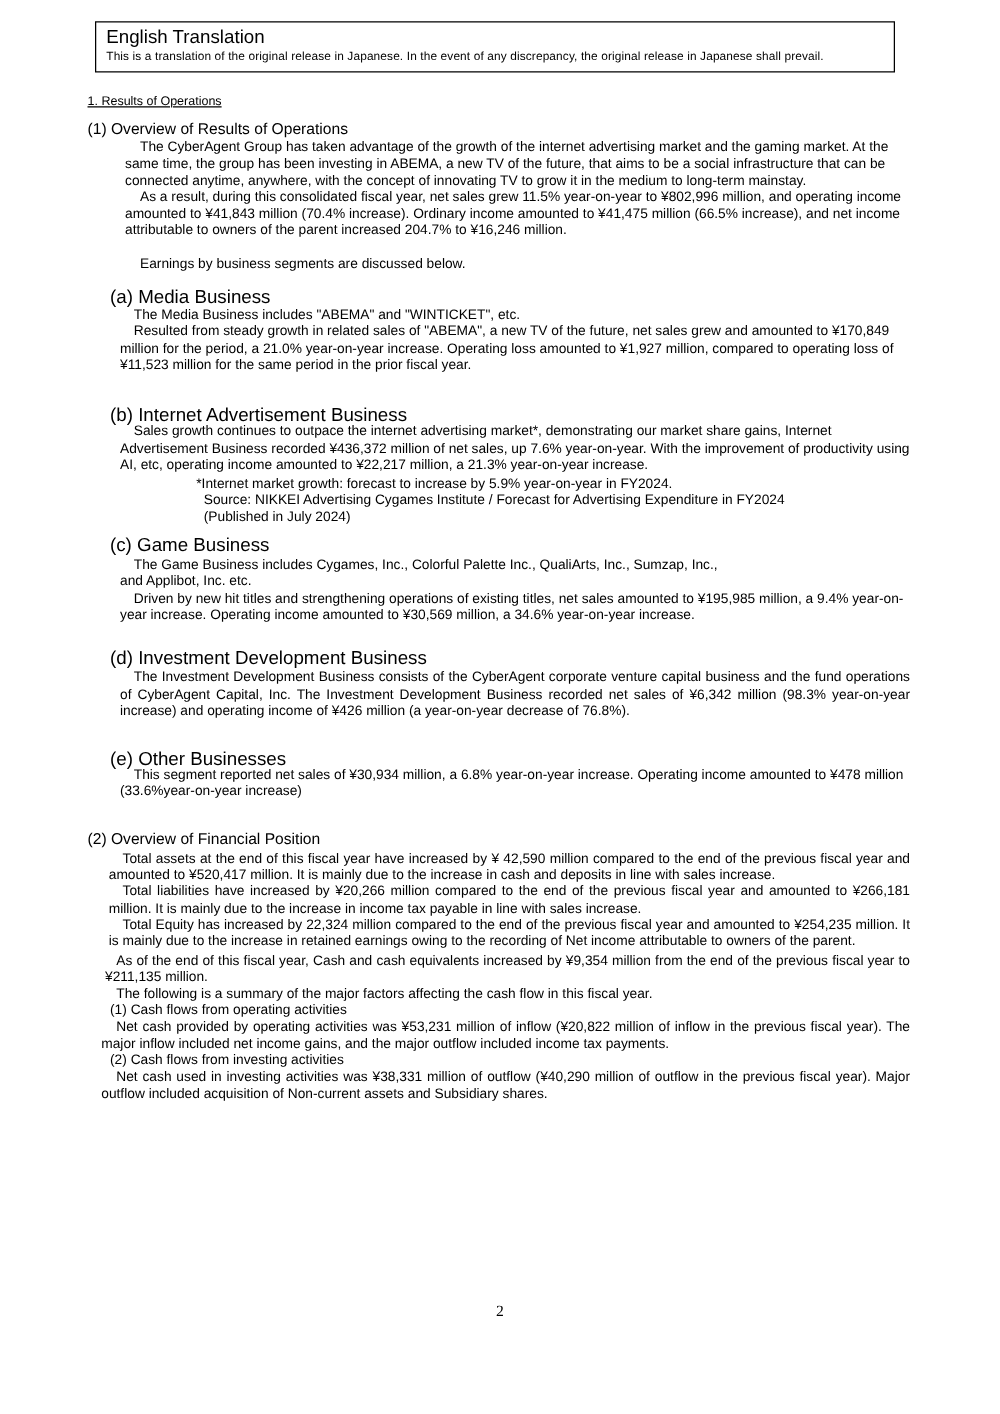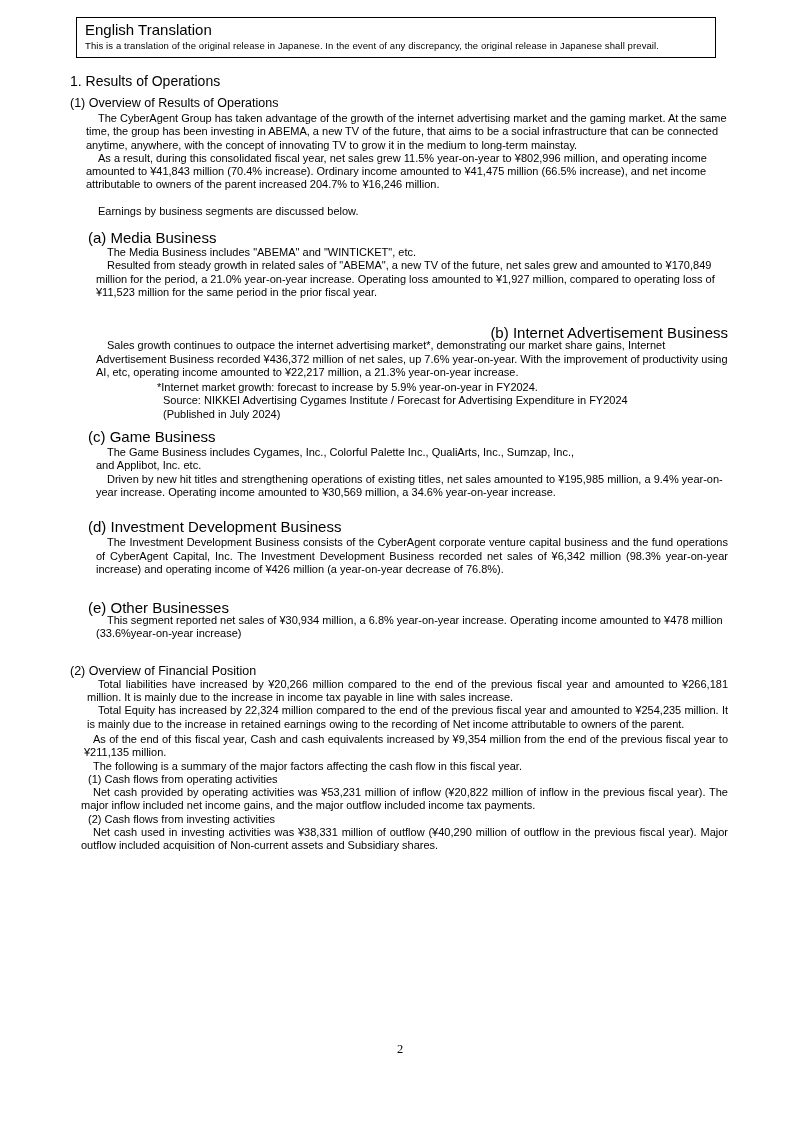--- a/index.html
+++ b/index.html
@@ -21,48 +21,48 @@
     box-sizing: border-box;
     margin-left: 6px;
     width: 640px;
     border: 1px solid #000;
     padding: 3px 10px 5px 8px;
   }
   .banner-title { font-size: 15px; line-height: 18px; }
   .banner-note  { font-size: 9.5px; line-height: 13px; letter-spacing: 0.1px; }
 
   
-  .h1 { font-size: 14px; line-height: 13px; margin: 17px 0 0 0; }
+  .h1 { font-size: 10px; line-height: 13px; margin: 17px 0 0 0; text-decoration: underline; }
   .h2 { font-size: 12.5px; line-height: 13px; margin: 0; }
   .h3 { font-size: 15px; line-height: 13px; margin: 0 0 0 18px; }
   .h4 { font-size: 11px;   line-height: 13.3px; margin: 0 0 0 18px; }
 
   
   p { font-size: 11px; line-height: 13.3px; margin: 0; }
-  .p-sec1 { margin-left: 16px; text-indent: 12px; }
+  .p-sec1 { margin-left: 30px; text-indent: 12px; }
   .p-seg  { margin-left: 26px; text-indent: 11px; }
   .p-sec2 { margin-left: 17px; text-indent: 11px; text-align: justify; }
   .p-sec3 { margin-left: 14px; text-indent: 9px;  text-align: justify; }
   .p-sub  { margin-left: 11px; text-indent: 12px; text-align: justify; }
   .p-just { text-align: justify; }
   .prewrap { white-space: pre-wrap; }
 
   .note-line1 { margin-left: 87px; }
   .note-line  { margin-left: 93px; }
 
   
   .mt2  { margin-top: 2px; }
   .mt3  { margin-top: 3px; }
   .mt9  { margin-top: 9px; }
   .mt13 { margin-top: 13px; }
   .mt18 { margin-top: 18px; }
   .mt21 { margin-top: 21px; }
   .mt24 { margin-top: 24px; }
   .mt25 { margin-top: 25px; }
-  .mt27 { margin-top: 27px; text-align: right; }
+  .mt27 { margin-top: 27px; }
 
   .page-num {
     position: absolute;
     left: 0; right: 0; top: 1042px;
     text-align: center;
     font-family: "Liberation Serif", serif;
     font-size: 12.5px;
   }
 </style>
 </head>
@@ -97,20 +97,21 @@
 and Applibot, Inc. etc.</p>
   <p class="p-seg">Driven by new hit titles and strengthening operations of existing titles, net sales amounted to ¥195,985 million, a 9.4% year-on-year increase. Operating income amounted to ¥30,569 million, a 34.6% year-on-year increase.</p>
 
   <div class="h3 mt21">(d) Investment Development Business</div>
   <p class="p-seg p-just mt3">The Investment Development Business consists of the CyberAgent corporate venture capital business and the fund operations of CyberAgent Capital, Inc. The Investment Development Business recorded net sales of ¥6,342 million (98.3% year-on-year increase) and operating income of ¥426 million (a year-on-year decrease of 76.8%).</p>
 
   <div class="h3 mt25">(e) Other Businesses</div>
   <p class="p-seg">This segment reported net sales of ¥30,934 million, a 6.8% year-on-year increase. Operating income amounted to ¥478 million (33.6%year-on-year increase)</p>
 
   <div class="h2 mt24">(2) Overview of Financial Position</div>
+  <p class="p-sec2 mt3">Total assets at the end of this fiscal year have increased by ¥ 42,590 million compared to the end of the previous fiscal year and amounted to ¥520,417 million. It is mainly due to the increase in cash and deposits in line with sales increase.</p>
   <p class="p-sec2">Total liabilities have increased by ¥20,266 million compared to the end of the previous fiscal year and amounted to ¥266,181 million. It is mainly due to the increase in income tax payable in line with sales increase.</p>
   <p class="p-sec2">Total Equity has increased by 22,324 million compared to the end of the previous fiscal year and amounted to ¥254,235 million. It is mainly due to the increase in retained earnings owing to the recording of Net income attributable to owners of the parent.</p>
 
   <p class="p-sec3 mt2">As of the end of this fiscal year, Cash and cash equivalents increased by ¥9,354 million from the end of the previous fiscal year to ¥211,135 million.</p>
   <p class="p-sec3">The following is a summary of the major factors affecting the cash flow in this fiscal year.</p>
   <div class="h4">(1) Cash flows from operating activities</div>
   <p class="p-sub">Net cash provided by operating activities was ¥53,231 million of inflow (¥20,822 million of inflow in the previous fiscal year). The major inflow included net income gains, and the major outflow included income tax payments.</p>
   <div class="h4">(2) Cash flows from investing activities</div>
   <p class="p-sub">Net cash used in investing activities was ¥38,331 million of outflow (¥40,290 million of outflow in the previous fiscal year). Major outflow included acquisition of Non-current assets and Subsidiary shares.</p>
 

